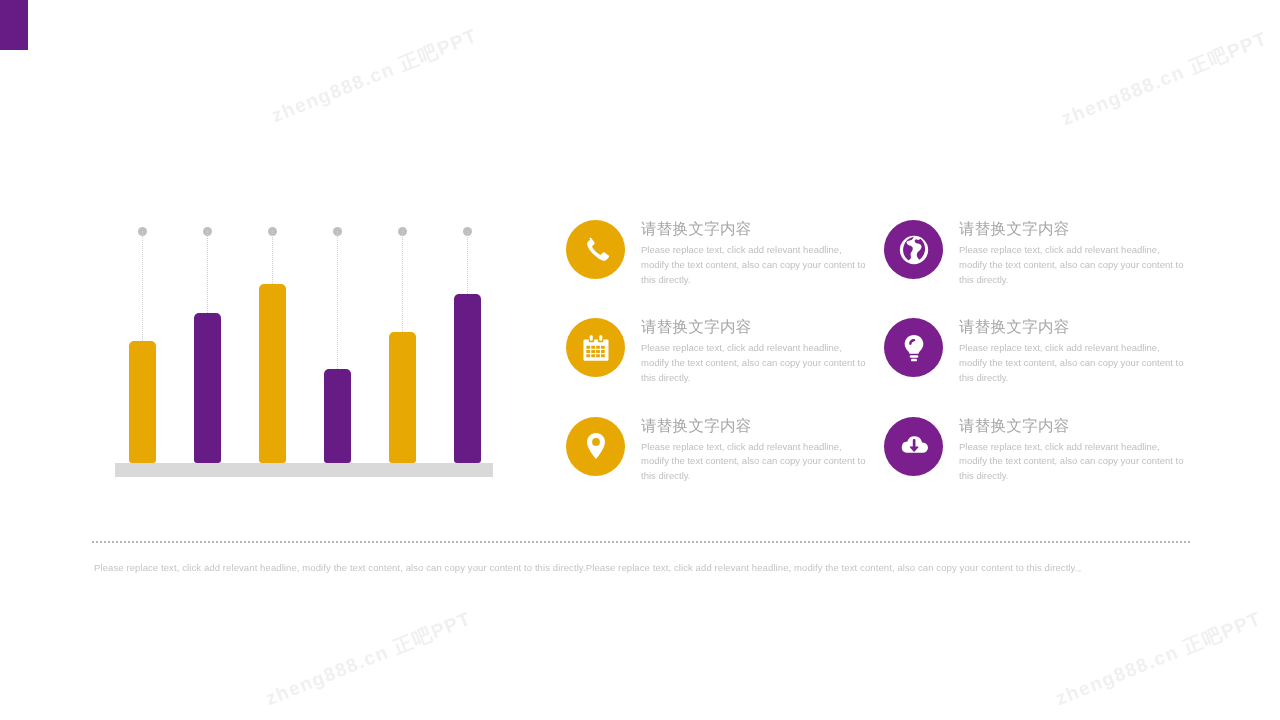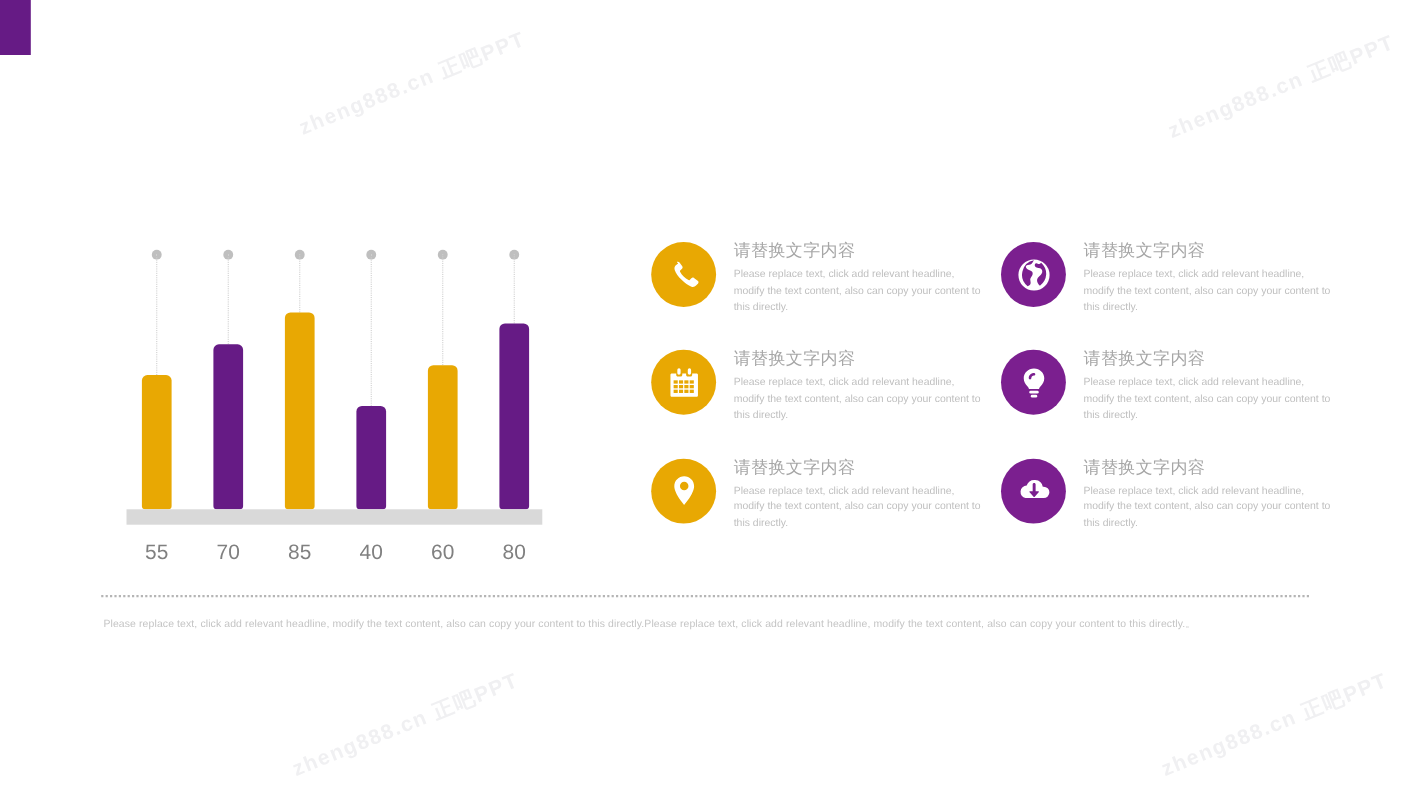--- a/index.html
+++ b/index.html
@@ -110,21 +110,21 @@
     bottom: 0;
     width: 54px;
     text-align: center;
     font-size: 19px;
     color: #808080;
   }
 
   
   #features {
     position: absolute;
-    left: 592px; top: 218px;
+    left: 566px; top: 218px;
     width: 620px;
     display: grid;
     grid-template-columns: 302px 302px;
     grid-column-gap: 16px;
     grid-row-gap: 29px;
   }
   .feature {
     display: flex;
     align-items: flex-start;
   }
@@ -215,28 +215,20 @@
           <div class="conn-line" style="height: 100.6px;"></div>
           <div class="bar c-orange" title="60" style="height: 131.4px;"></div>
         </div>
         <div class="bar-slot" style="left: 330.5px;">
           <div class="conn-dot"></div>
           <div class="conn-line" style="height: 62.8px;"></div>
           <div class="bar c-purple" title="80" style="height: 169.2px;"></div>
         </div>
       </div>
     <div class="axis-base"></div>
-    <div class="labels-row" id="chart-labels">
-        <div class="axis-label" style="left: 5.5px;">55</div>
-        <div class="axis-label" style="left: 70.5px;">70</div>
-        <div class="axis-label" style="left: 135.5px;">85</div>
-        <div class="axis-label" style="left: 200.5px;">40</div>
-        <div class="axis-label" style="left: 265.5px;">60</div>
-        <div class="axis-label" style="left: 330.5px;">80</div>
-      </div>
   </div>
 
   <div id="features">
       <div class="feature">
         <div class="feat-icon c-orange">
           <svg width="30" height="30" viewBox="0 0 24 24" fill="#fff">
             <path d="M6.6 2.6c.6-.5 1.5-.4 2 .3l2 2.7c.4.6.3 1.4-.2 1.9l-1.3 1.2c-.2.2-.3.6-.1.9.6 1.2 1.5 2.4 2.6 3.5 1.1 1.1 2.3 2 3.5 2.6.3.2.7.1.9-.1l1.2-1.3c.5-.5 1.3-.6 1.9-.2l2.7 2c.7.5.8 1.4.3 2l-1.5 1.6c-.8.9-2.1 1.2-3.3.8-2.3-.8-4.9-2.6-7.2-5-2.4-2.3-4.2-4.9-5-7.2-.4-1.2-.1-2.5.8-3.3l1.7-1.4z"></path>
           </svg>
         </div>
         <div class="feat-text">

